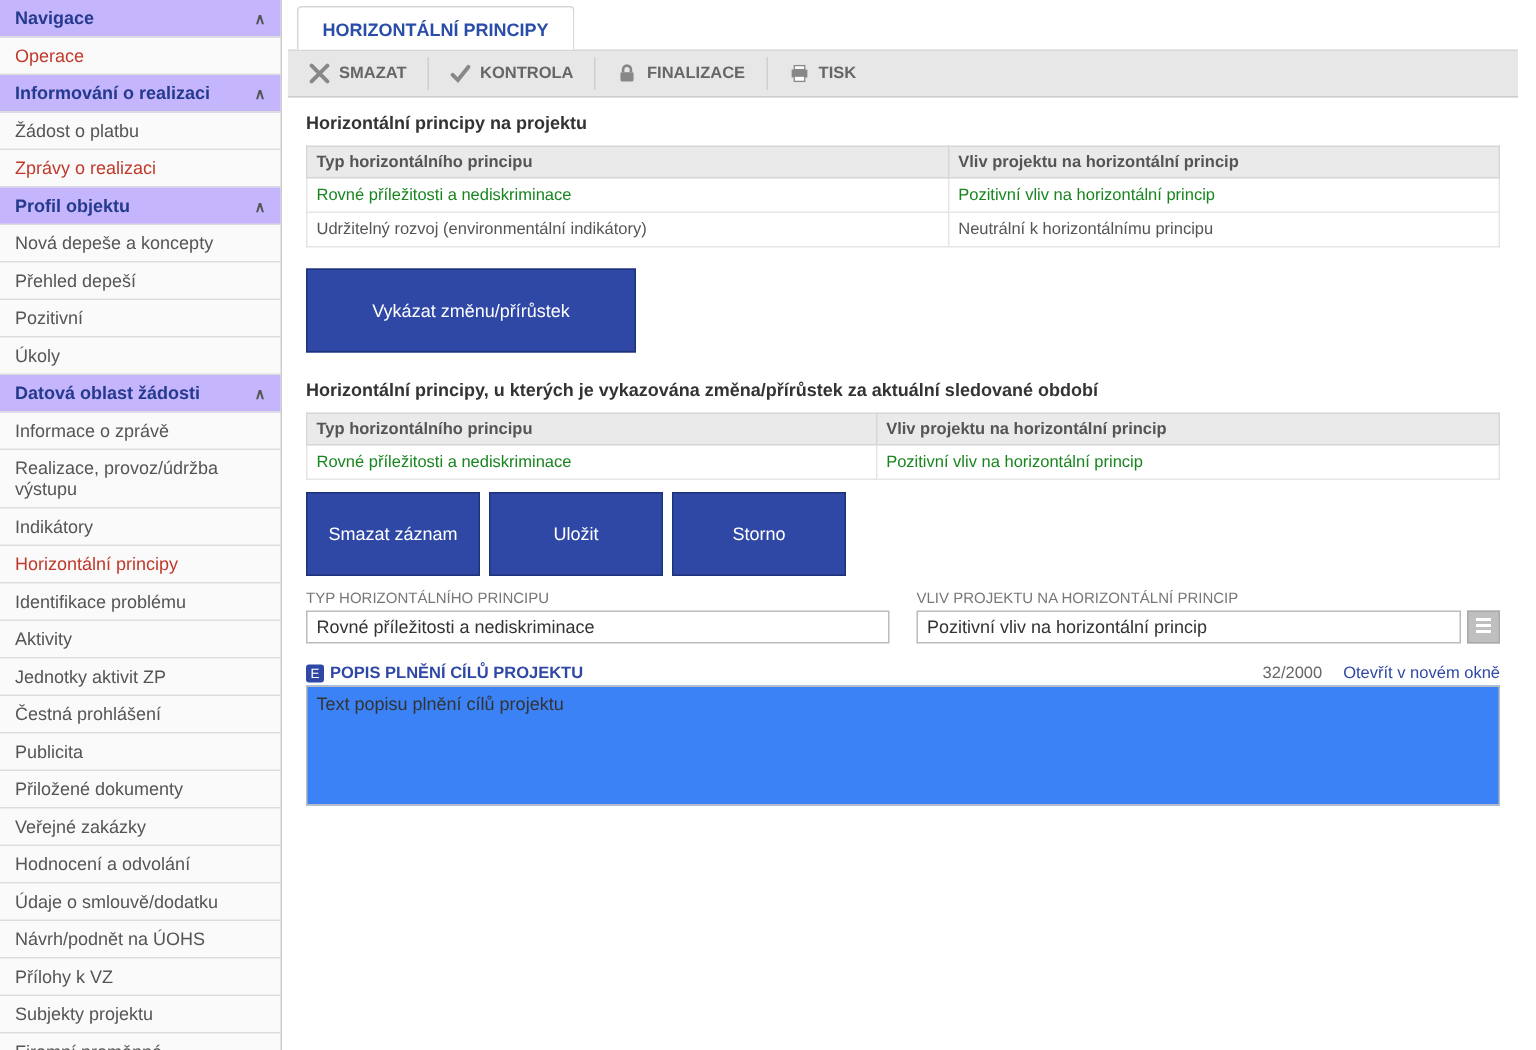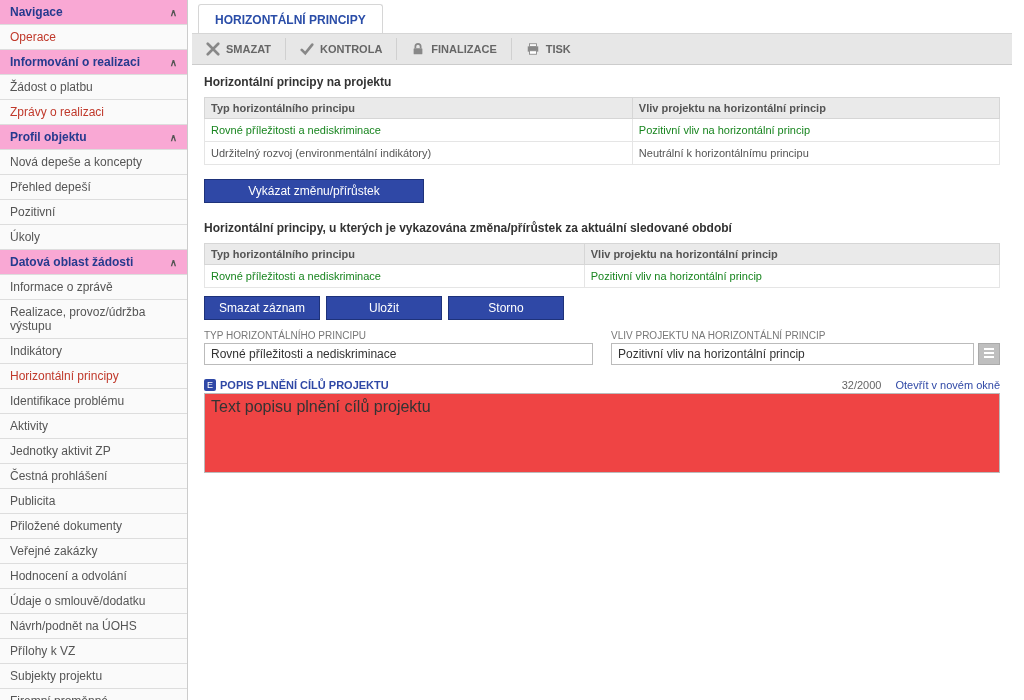--- a/index.html
+++ b/index.html
@@ -9,21 +9,21 @@
   
   .sidebar { width: 188px; flex-shrink: 0; border-right: 1px solid #ccc; background: #fafafa; }
   .nav-header, .nav-item, .nav-subheader {
     padding: 5px 10px;
     border-bottom: 1px solid #ddd;
     cursor: pointer;
     display: flex;
     align-items: center;
     justify-content: space-between;
   }
-  .nav-subheader { font-weight: bold; color: #253a8e; background: #f9a8d4; }
+  .nav-subheader { font-weight: bold; color: #253a8e; background: #c4b5fd; }
   .nav-item { color: #555; }
   .nav-item.red { color: #c0392b; }
   .chevron::before { content: "\2227"; font-size: 10px; color: #555; }
 
   
   .main { flex: 1; padding: 4px 12px 4px 4px; }
   .tab-bar { display: flex; border-bottom: 1px solid #d6d6d6; }
   .tab {
     padding: 8px 16px 6px 16px;
     font-weight: bold;
@@ -80,21 +80,21 @@
     color: #555;
     background: #fff;
   }
   .tbl td.green { color: #18851f; }
 
   
   .blue-btn {
     background: #2f48a6;
     color: #fff;
     border: 1px solid #1e327a;
-    padding: 4px 0;
+    padding: 20px 0;
     font-size: 12px;
     cursor: pointer;
     text-align: center;
   }
   .btn-wide { width: 220px; margin: 14px 0 8px 12px; }
   .btn-row { display: flex; gap: 6px; margin: 8px 0 10px 12px; }
   .btn-row .blue-btn { width: 116px; }
 
   
   .form-row { display: flex; gap: 18px; margin: 0 12px; }
@@ -119,24 +119,24 @@
   
   .desc-head { display: flex; align-items: center; margin: 14px 12px 2px 12px; font-size: 11px; }
   .desc-head .req { color: #fff; background: #2f48a6; font-size: 9px; padding: 1px 3px; border-radius: 2px; margin-right: 4px; }
   .desc-head .lbl { color: #2f48a6; font-weight: bold; text-transform: uppercase; flex: 1; }
   .desc-head .count { color: #666; margin-right: 14px; }
   .desc-head .open { color: #2f48a6; cursor: pointer; }
   .big-textarea {
     width: calc(100% - 24px);
     margin: 0 12px;
     height: 80px;
-    background: #ef4444;
+    background: #3b82f6;
     border: 1px solid #bbb;
     padding: 4px 6px;
-    font-size: 16px;
+    font-size: 12px;
     color: #333;
     resize: none;
     font-family: Arial, Helvetica, sans-serif;
   }
 </style>
 </head>
 <body>
 
 <div class="app">
   <div class="sidebar" id="sidebar">

